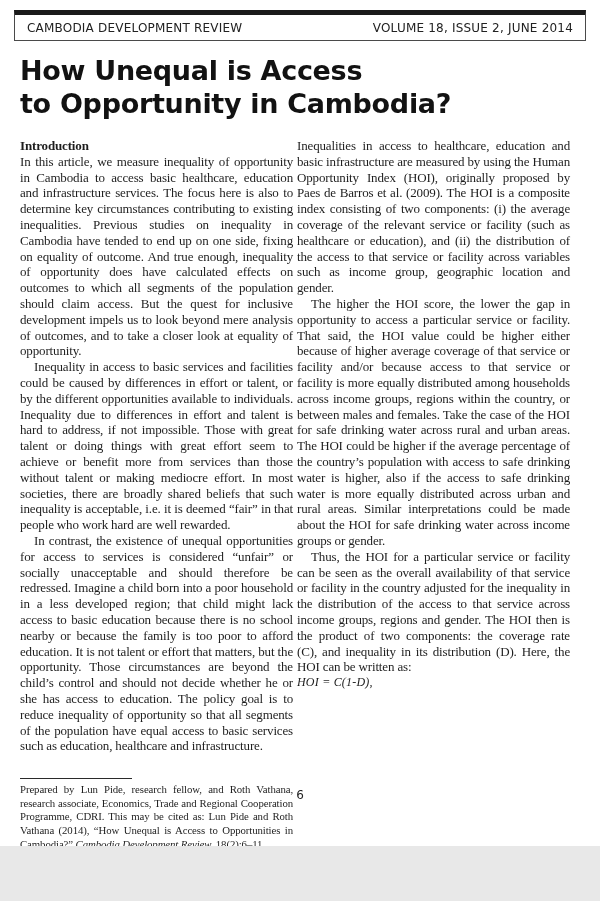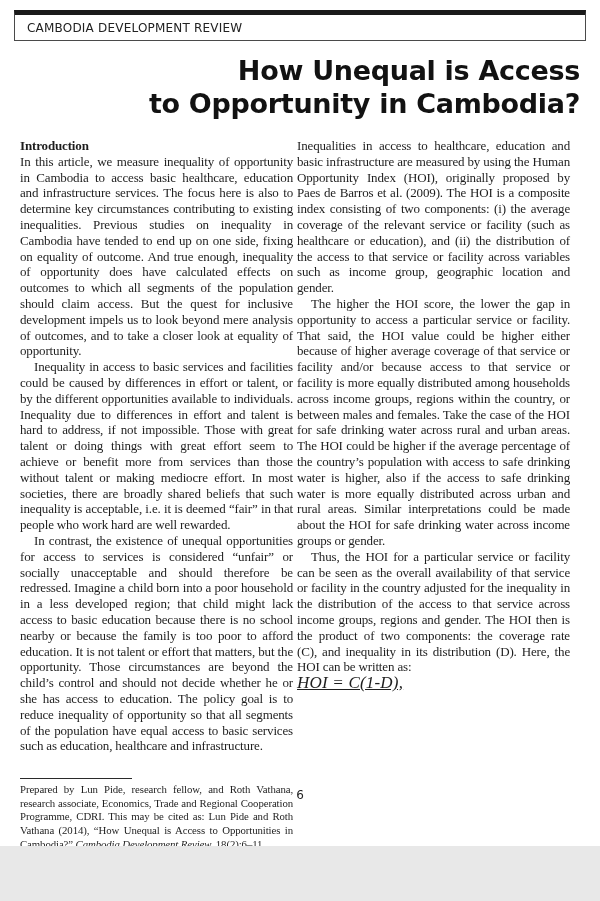--- a/index.html
+++ b/index.html
@@ -30,21 +30,20 @@
   }
   
   .page-title {
     margin-top: 13px;
     font-family: "DejaVu Sans", sans-serif;
     font-weight: bold;
     font-size: 27px;
     line-height: 33px;
     color: #121212;
     letter-spacing: -0.3px;
-    text-align: right;
   }
   
   .columns {
     display: flex;
     gap: 4px;
     margin-top: 16px;
   }
   .col {
     width: 273px;
     flex: 0 0 273px;
@@ -71,43 +70,43 @@
     font-size: 10.8px;
     line-height: 13.6px;
     text-align: justify;
     letter-spacing: -0.1px;
   }
   .footnote .italic { font-style: italic; }
   
   .formula {
     margin: 17px 0 0 30px;
     font-style: italic;
-    font-size: 17px;
+    font-size: 12px;
     letter-spacing: 0.2px;
-    text-decoration: underline;
   }
   
   .page-footer {
     position: absolute;
     left: 0;
     bottom: 44px;
     width: 100%;
     text-align: center;
     font-family: "DejaVu Sans", sans-serif;
     font-size: 12px;
     color: #222;
   }
 </style>
 </head>
 <body>
 
 <div class="page">
 
   <div class="header-bar">
     <span>CAMBODIA DEVELOPMENT REVIEW</span>
+    <span>VOLUME 18, ISSUE 2, JUNE 2014</span>
   </div>
 
   <h1 class="page-title">
     <span style="display:block">How Unequal is Access</span>
     <span style="display:block">to Opportunity in Cambodia?</span>
   </h1>
 
   <div class="columns">
 
     <div class="col">

